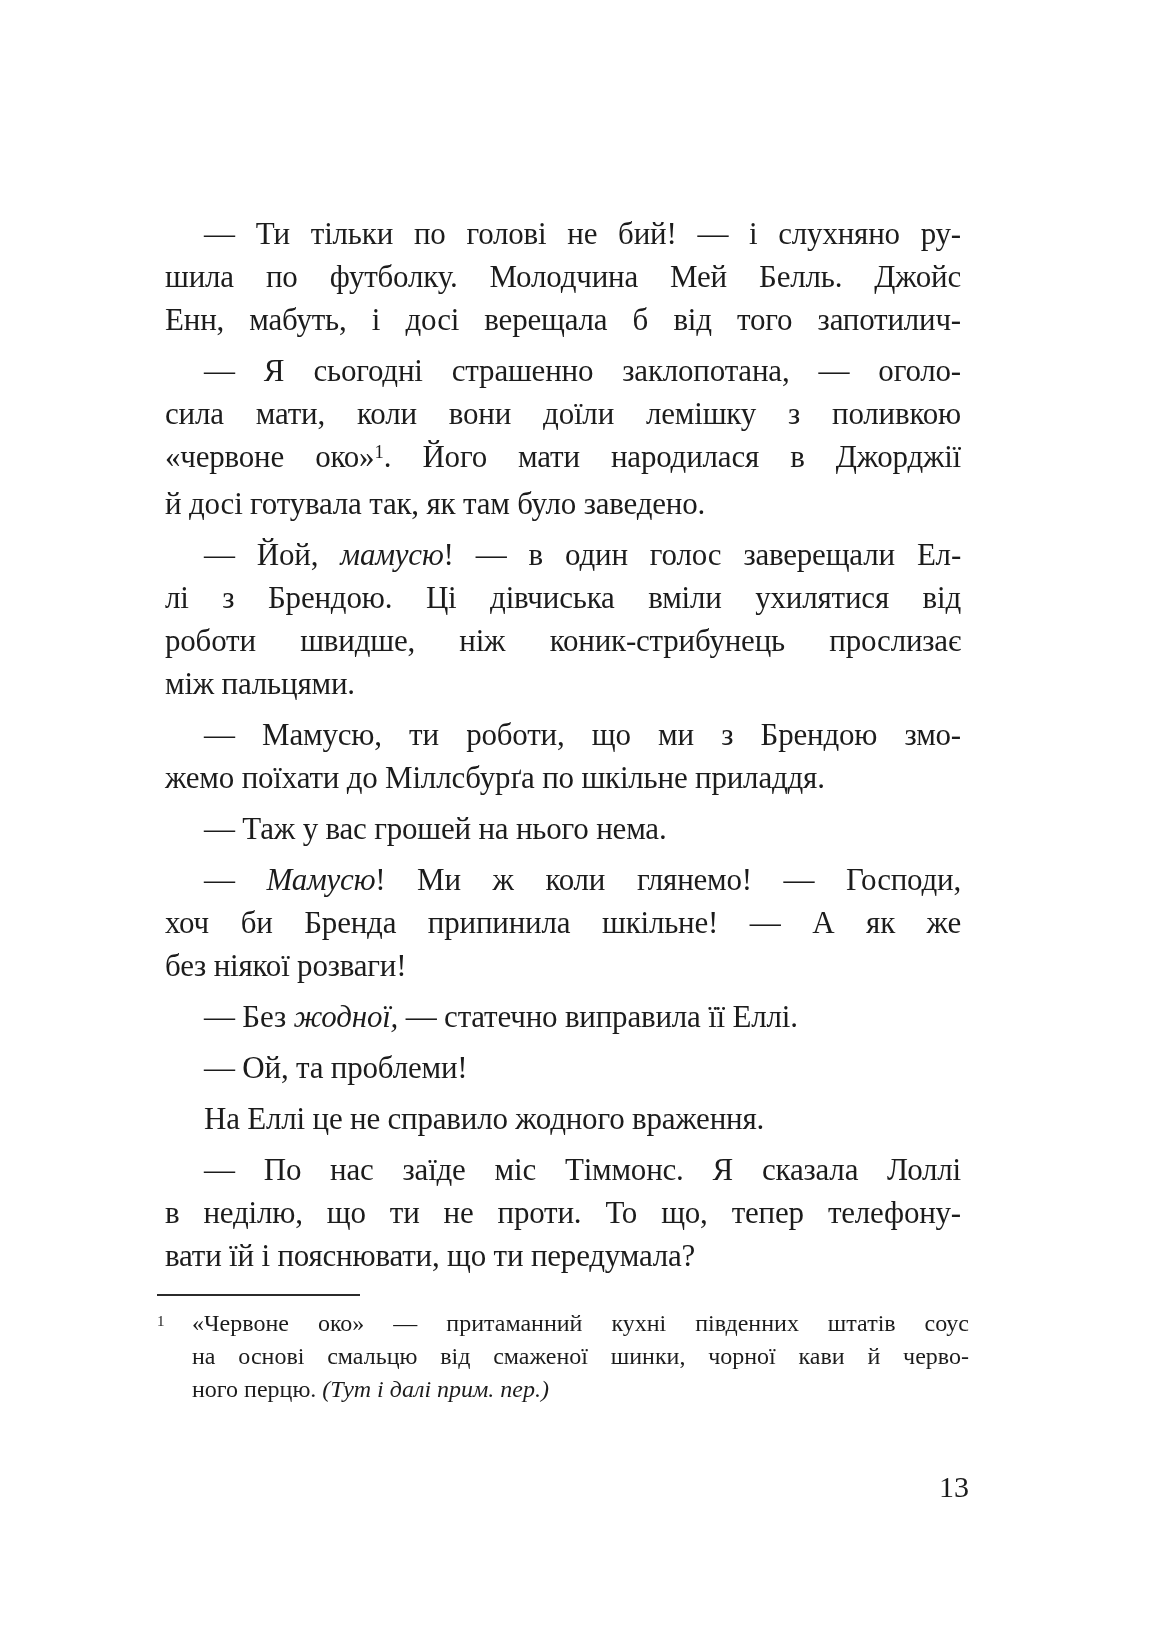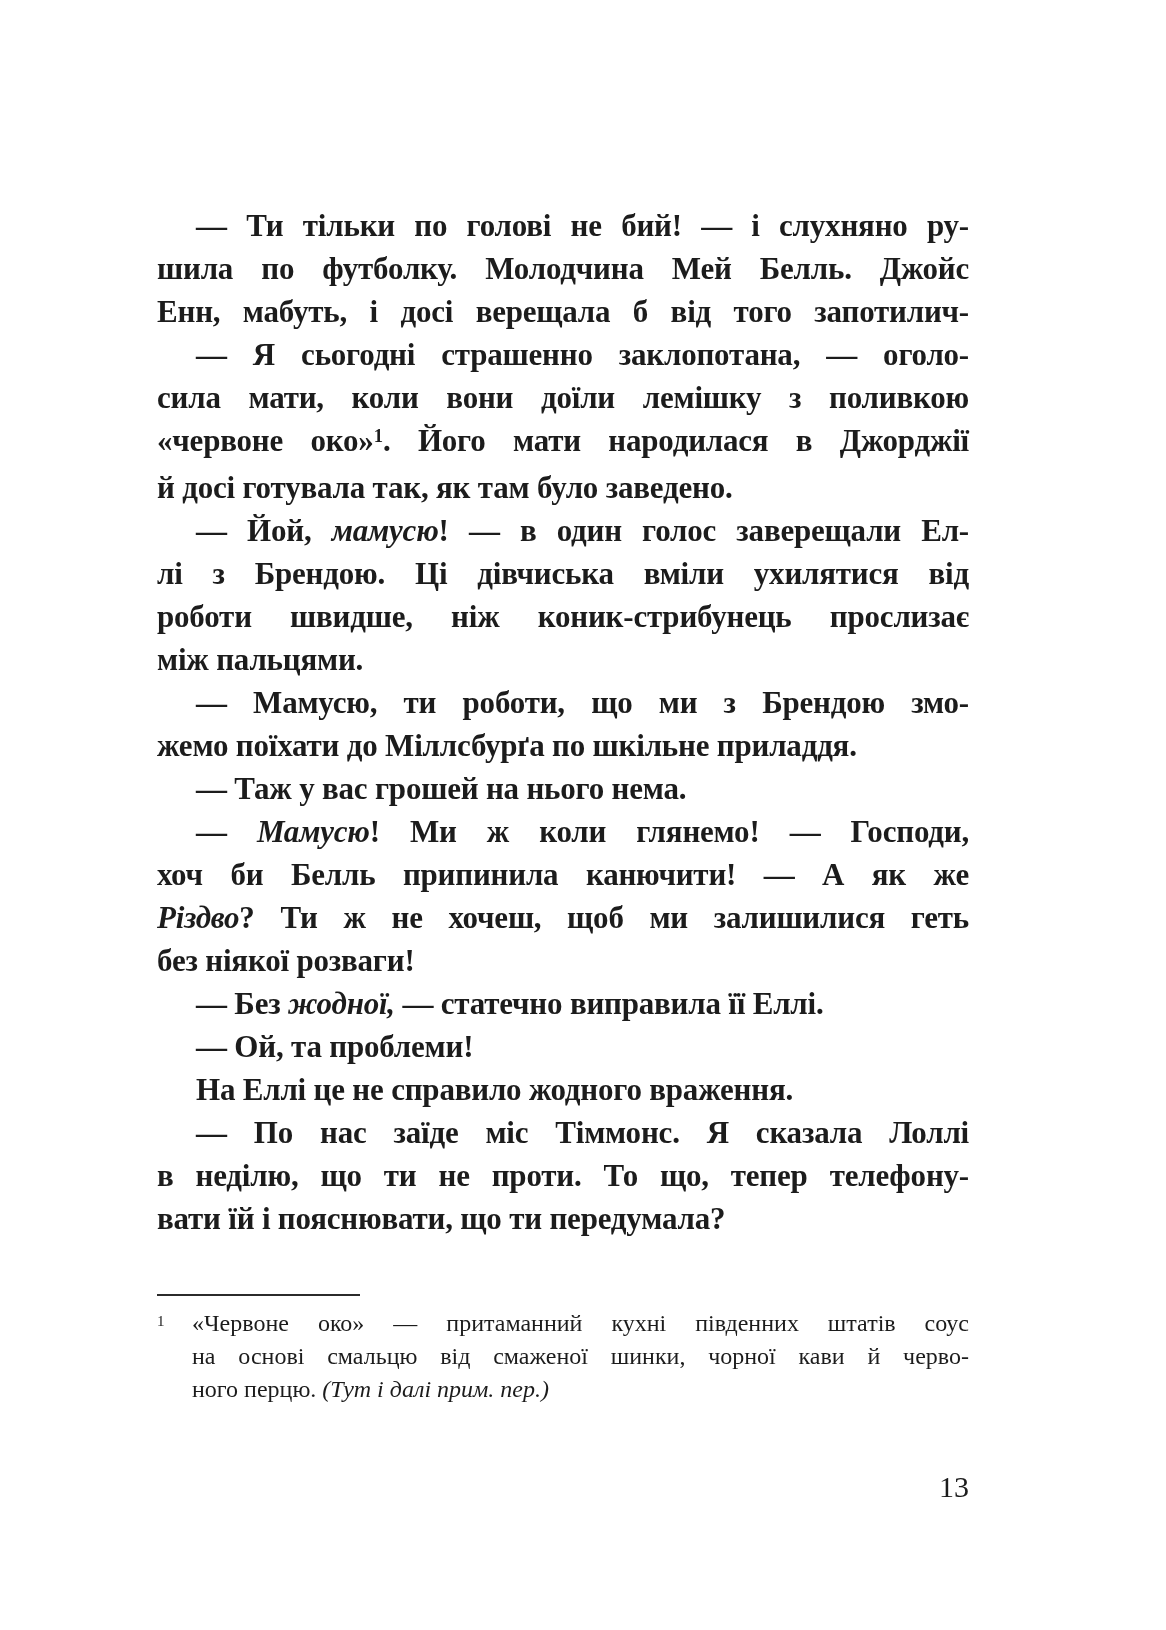--- a/index.html
+++ b/index.html
@@ -15,21 +15,21 @@
     position: absolute; inset: 0;
     background: #ffffff;
   }
   .text-block {
     position: absolute;
     left: 157px; top: 204px; width: 812px;
     font-size: 31px;
     line-height: 43px;
     letter-spacing: -0.2px;
   }
-  .para { margin: 0; padding: 0; font-weight: bold; }
+  .para { margin: 8px; padding: 0; }
   .line {
     text-align: justify;
     text-align-last: justify;
     white-space: normal;
   }
   .line.last { text-align-last: left; }
   .line.indent { text-indent: 39px; }
   .italic { font-style: italic; }
   .sup {
     font-size: 60%;
@@ -88,22 +88,21 @@
       </div>
       <div class="para">
         <div class="line indent"><span>— Мамусю, ти роботи, що ми з Брендою змо-</span></div>
         <div class="line last"><span>жемо поїхати до Міллсбурґа по шкільне приладдя.</span></div>
       </div>
       <div class="para">
         <div class="line last indent"><span>— Таж у вас грошей на нього нема.</span></div>
       </div>
       <div class="para">
         <div class="line indent"><span>— </span><span class="italic">Мамусю</span><span>! Ми ж коли глянемо! — Господи,</span></div>
-        <div class="line"><span>хоч би Белль припинила канючити! — А як же</span></div>
-        <div class="line"><span class="italic">Різдво</span><span>? Ти ж не хочеш, щоб ми залишилися геть</span></div>
+        <div class="line"><span>хоч би Бренда припинила шкільне! — А як же</span></div>
         <div class="line last"><span>без ніякої розваги!</span></div>
       </div>
       <div class="para">
         <div class="line last indent"><span>— Без </span><span class="italic">жодної,</span><span> — статечно виправила її Еллі.</span></div>
       </div>
       <div class="para">
         <div class="line last indent"><span>— Ой, та проблеми!</span></div>
       </div>
       <div class="para">
         <div class="line last indent"><span>На Еллі це не справило жодного враження.</span></div>

